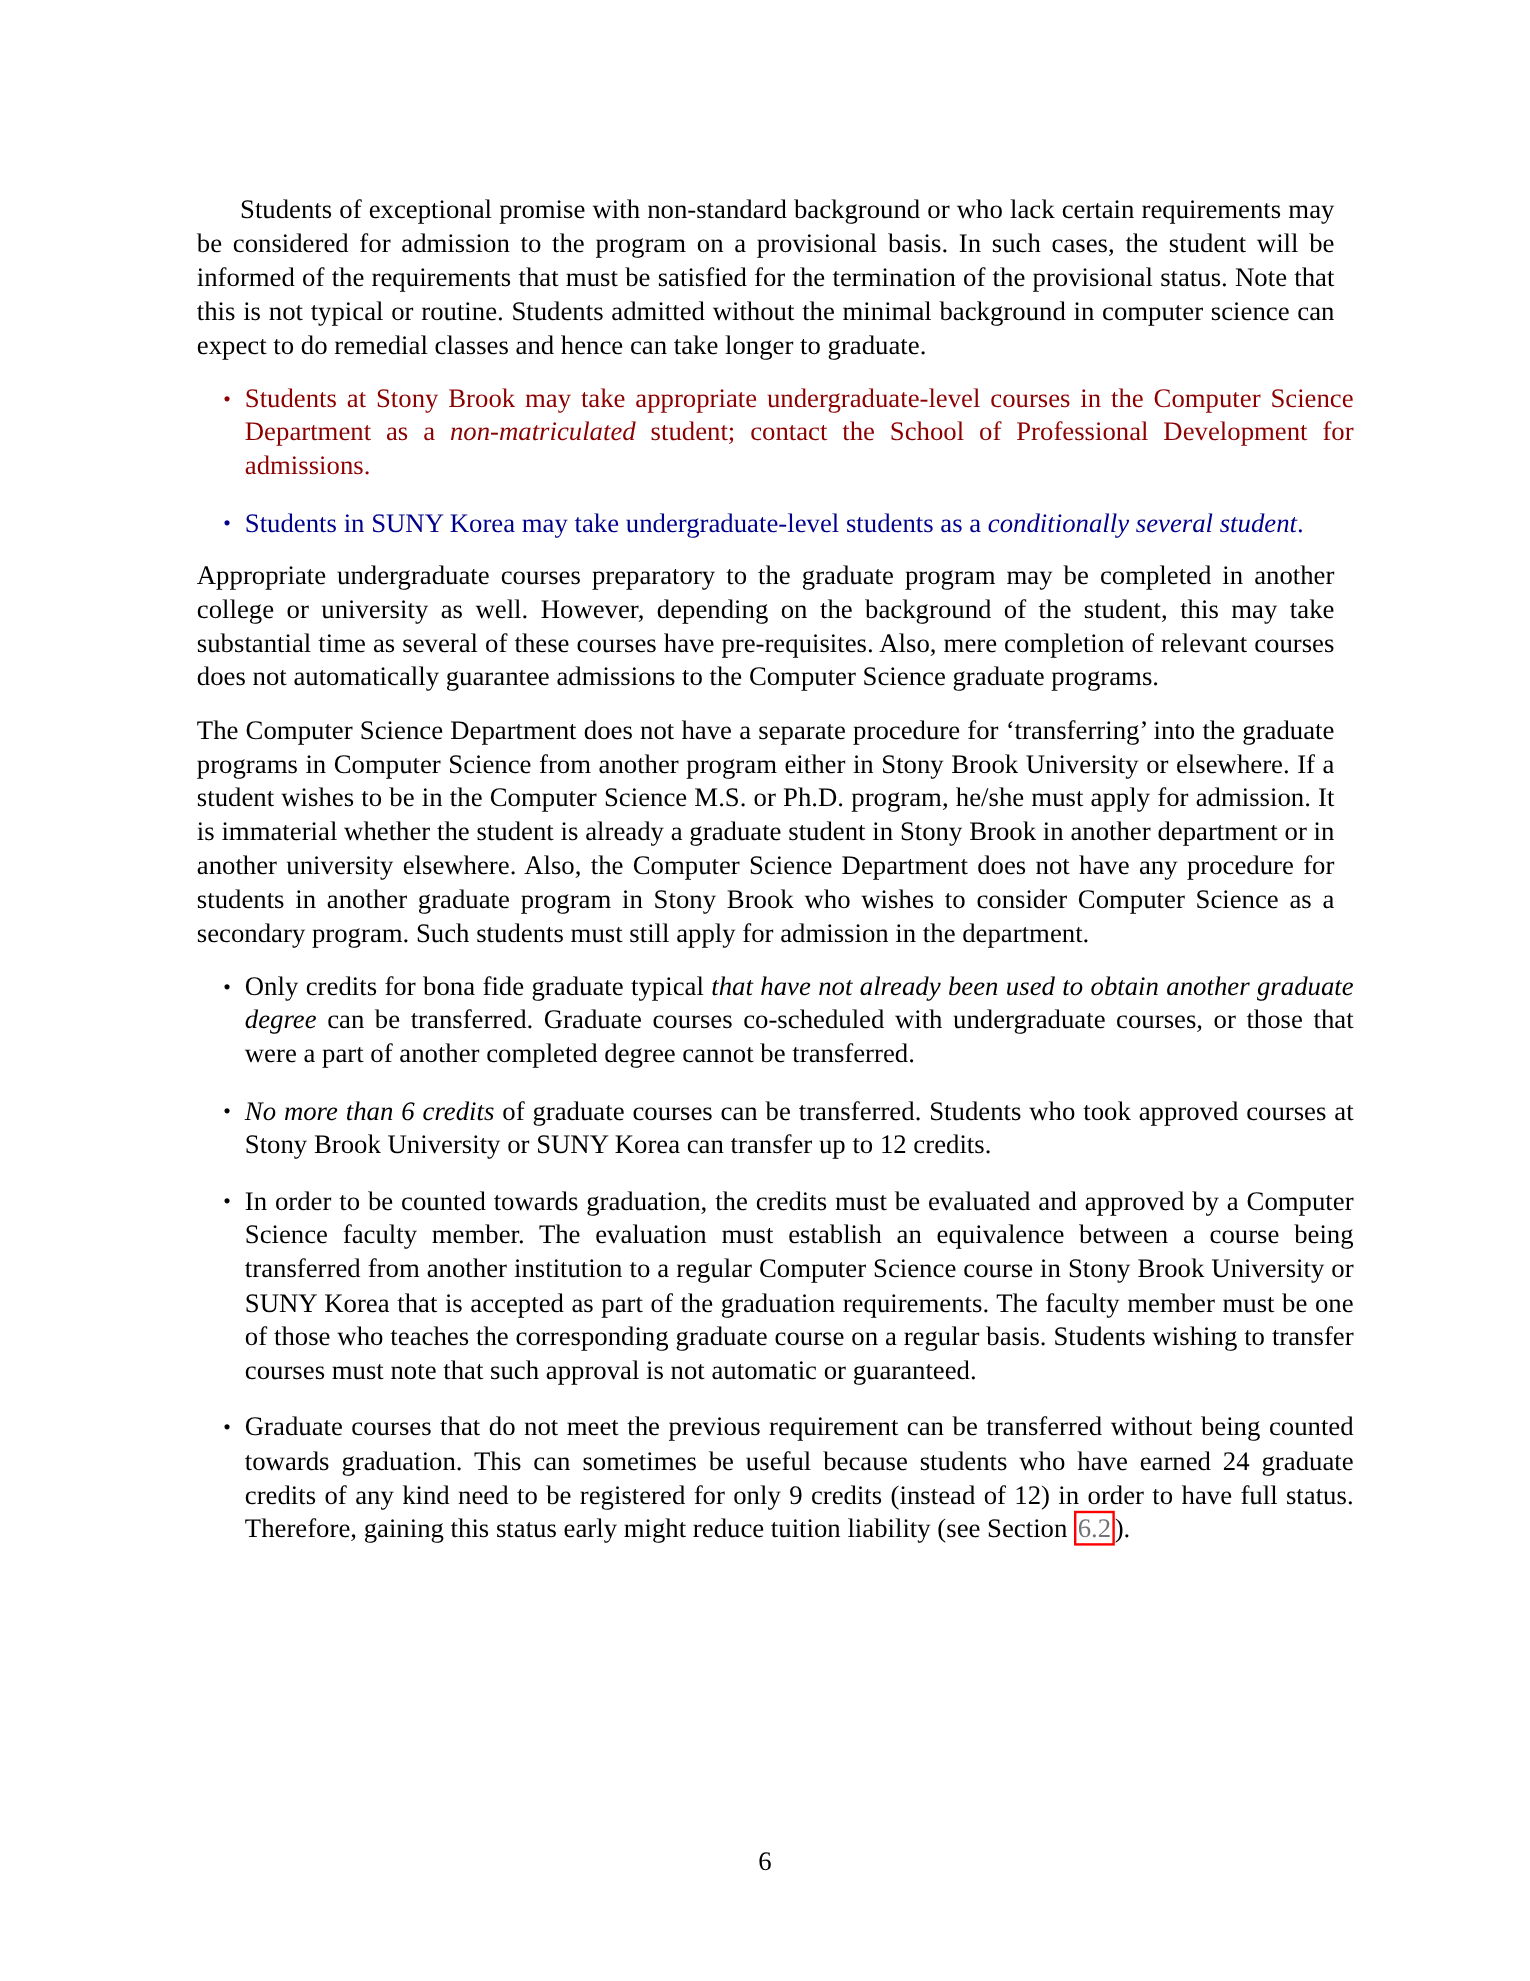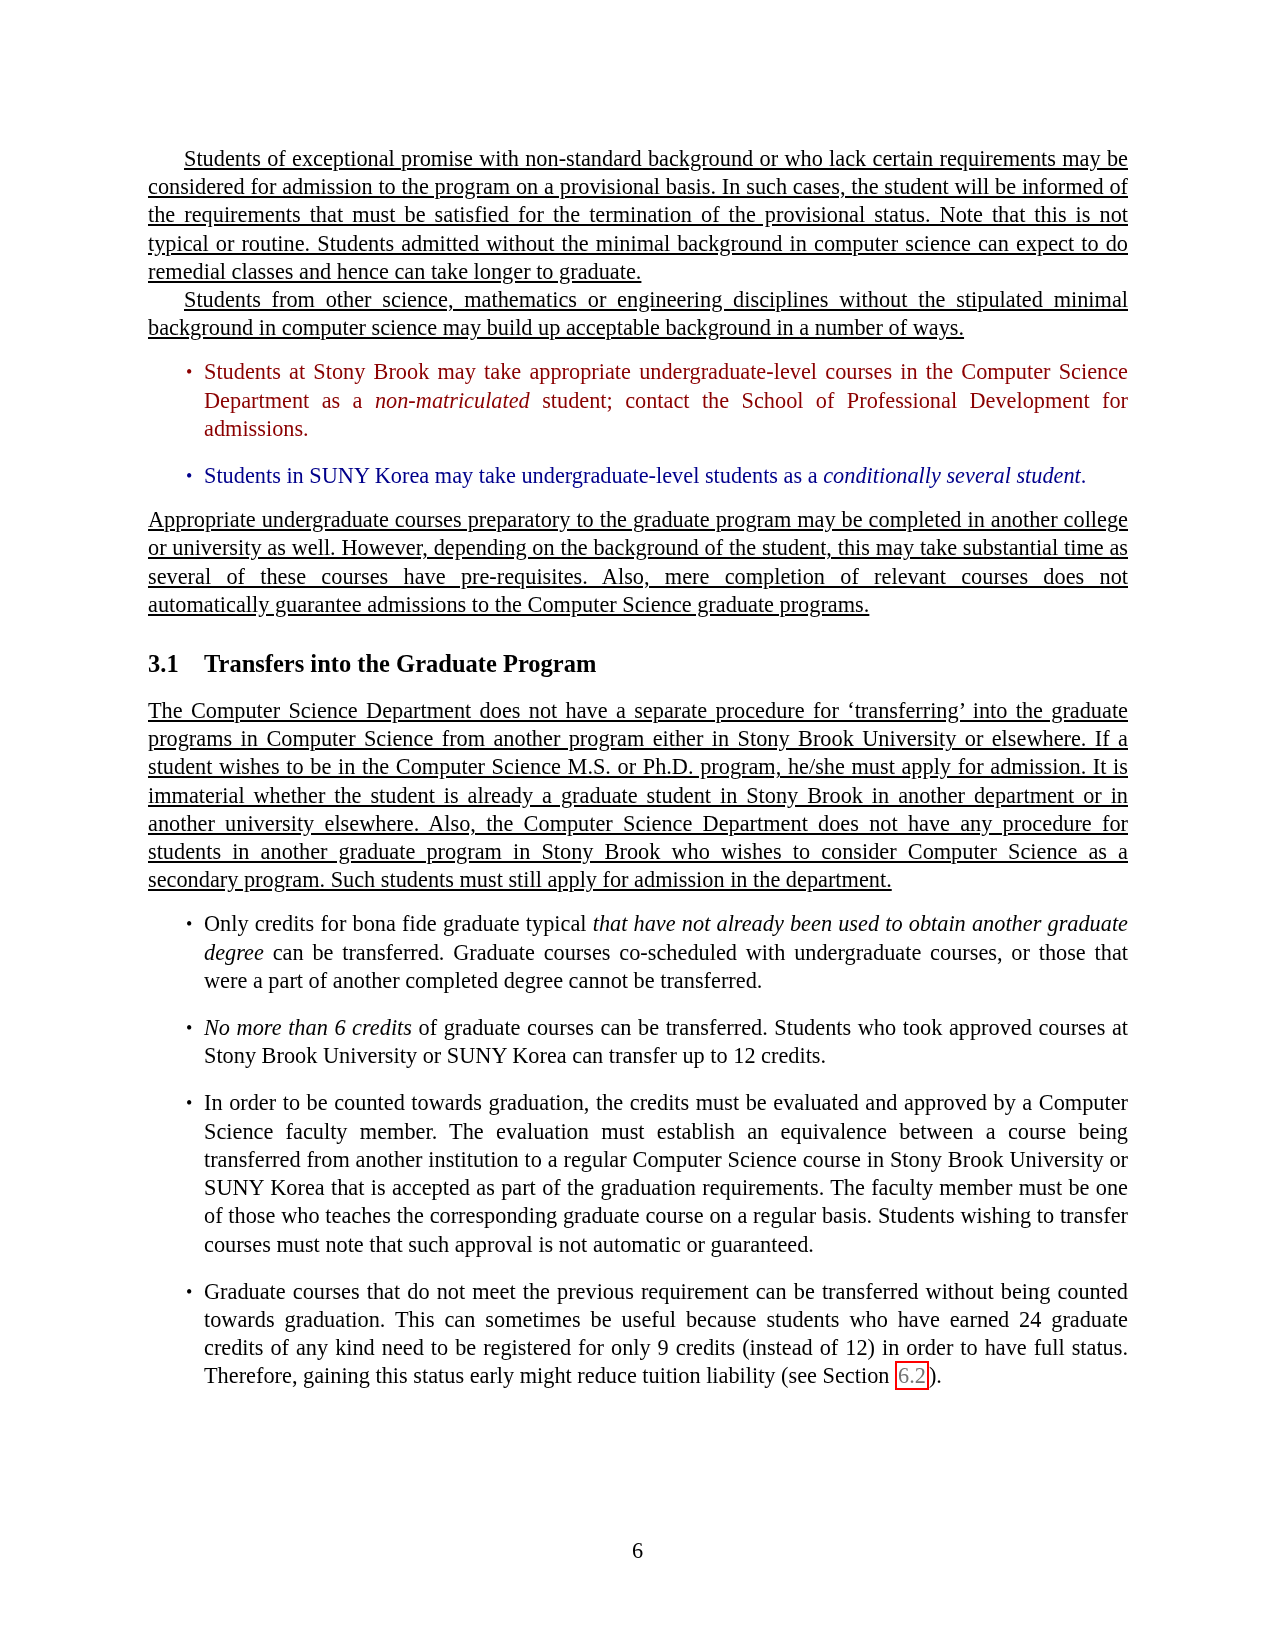--- a/index.html
+++ b/index.html
@@ -5,21 +5,21 @@
   html, body { margin: 0; padding: 0; background: #ffffff; }
   body {
     width: 1275px; height: 1651px; position: relative; overflow: hidden;
     font-family: "Liberation Serif", "DejaVu Serif", serif;
     color: #000000;
   }
   .page {
     position: absolute; left: 148px; top: 145px; width: 980px;
     font-size: 22.3px; line-height: 28.2px; text-align: justify;
   }
-  p { margin: 0; text-decoration: underline; }
+  p { margin: 16px; }
   .indent { text-indent: 36px; }
   ul.bullets { list-style: none; margin: 16px 0 16px 0; padding: 0; }
   ul.bullets li { position: relative; padding-left: 56px; margin-bottom: 19px; }
   ul.bullets li:last-child { margin-bottom: 0; }
   ul.bullets li .bullet {
     position: absolute; left: 38px; top: 0; font-size: 18px;
   }
   .red { color: #8b0000; }
   .blue { color: #00008b; }
   h2.section {
@@ -34,38 +34,34 @@
     position: absolute; top: 1538px; left: 0; width: 1275px; text-align: center;
     font-size: 22.3px;
   }
 </style>
 </head>
 <body>
 
 <div class="page">
 
   <p class="indent">Students of exceptional promise with non-standard background or who lack certain requirements may be considered for admission to the program on a provisional basis. In such cases, the student will be informed of the requirements that must be satisfied for the termination of the provisional status. Note that this is not typical or routine. Students admitted without the minimal background in computer science can expect to do remedial classes and hence can take longer to graduate.</p>
-  <p class="indent">Students from other science, mathematics or engineering disciplines without the stipulated minimal background in computer science may build up acceptable background in a number of ways.</p>
 
   <ul class="bullets">
     <li class="red">
       <span class="bullet">•</span>
       <span>Students at Stony Brook may take appropriate undergraduate-level courses in the Computer Science Department as a </span><em>non-matriculated</em><span> student; contact the School of Professional Development for admissions.</span>
     </li>
     <li class="blue">
       <span class="bullet">•</span>
       <span>Students in SUNY Korea may take undergraduate-level students as a </span><em>conditionally several student</em><span>.</span>
     </li>
   </ul>
 
   <p>Appropriate undergraduate courses preparatory to the graduate program may be completed in another college or university as well. However, depending on the background of the student, this may take substantial time as several of these courses have pre-requisites. Also, mere completion of relevant courses does not automatically guarantee admissions to the Computer Science graduate programs.</p>
 
-  <h2 class="section">
-    <span class="num">3.1</span><span>Transfers into the Graduate Program</span>
-  </h2>
 
   <p>The Computer Science Department does not have a separate procedure for ‘transferring’ into the graduate programs in Computer Science from another program either in Stony Brook University or elsewhere. If a student wishes to be in the Computer Science M.S. or Ph.D. program, he/she must apply for admission. It is immaterial whether the student is already a graduate student in Stony Brook in another department or in another university elsewhere. Also, the Computer Science Department does not have any procedure for students in another graduate program in Stony Brook who wishes to consider Computer Science as a secondary program. Such students must still apply for admission in the department.</p>
 
   <ul class="bullets">
     <li>
       <span class="bullet">•</span>
       <span>Only credits for bona fide graduate typical </span><em>that have not already been used to obtain another graduate degree</em><span> can be transferred. Graduate courses co-scheduled with undergraduate courses, or those that were a part of another completed degree cannot be transferred.</span>
     </li>
     <li>
       <span class="bullet">•</span>

